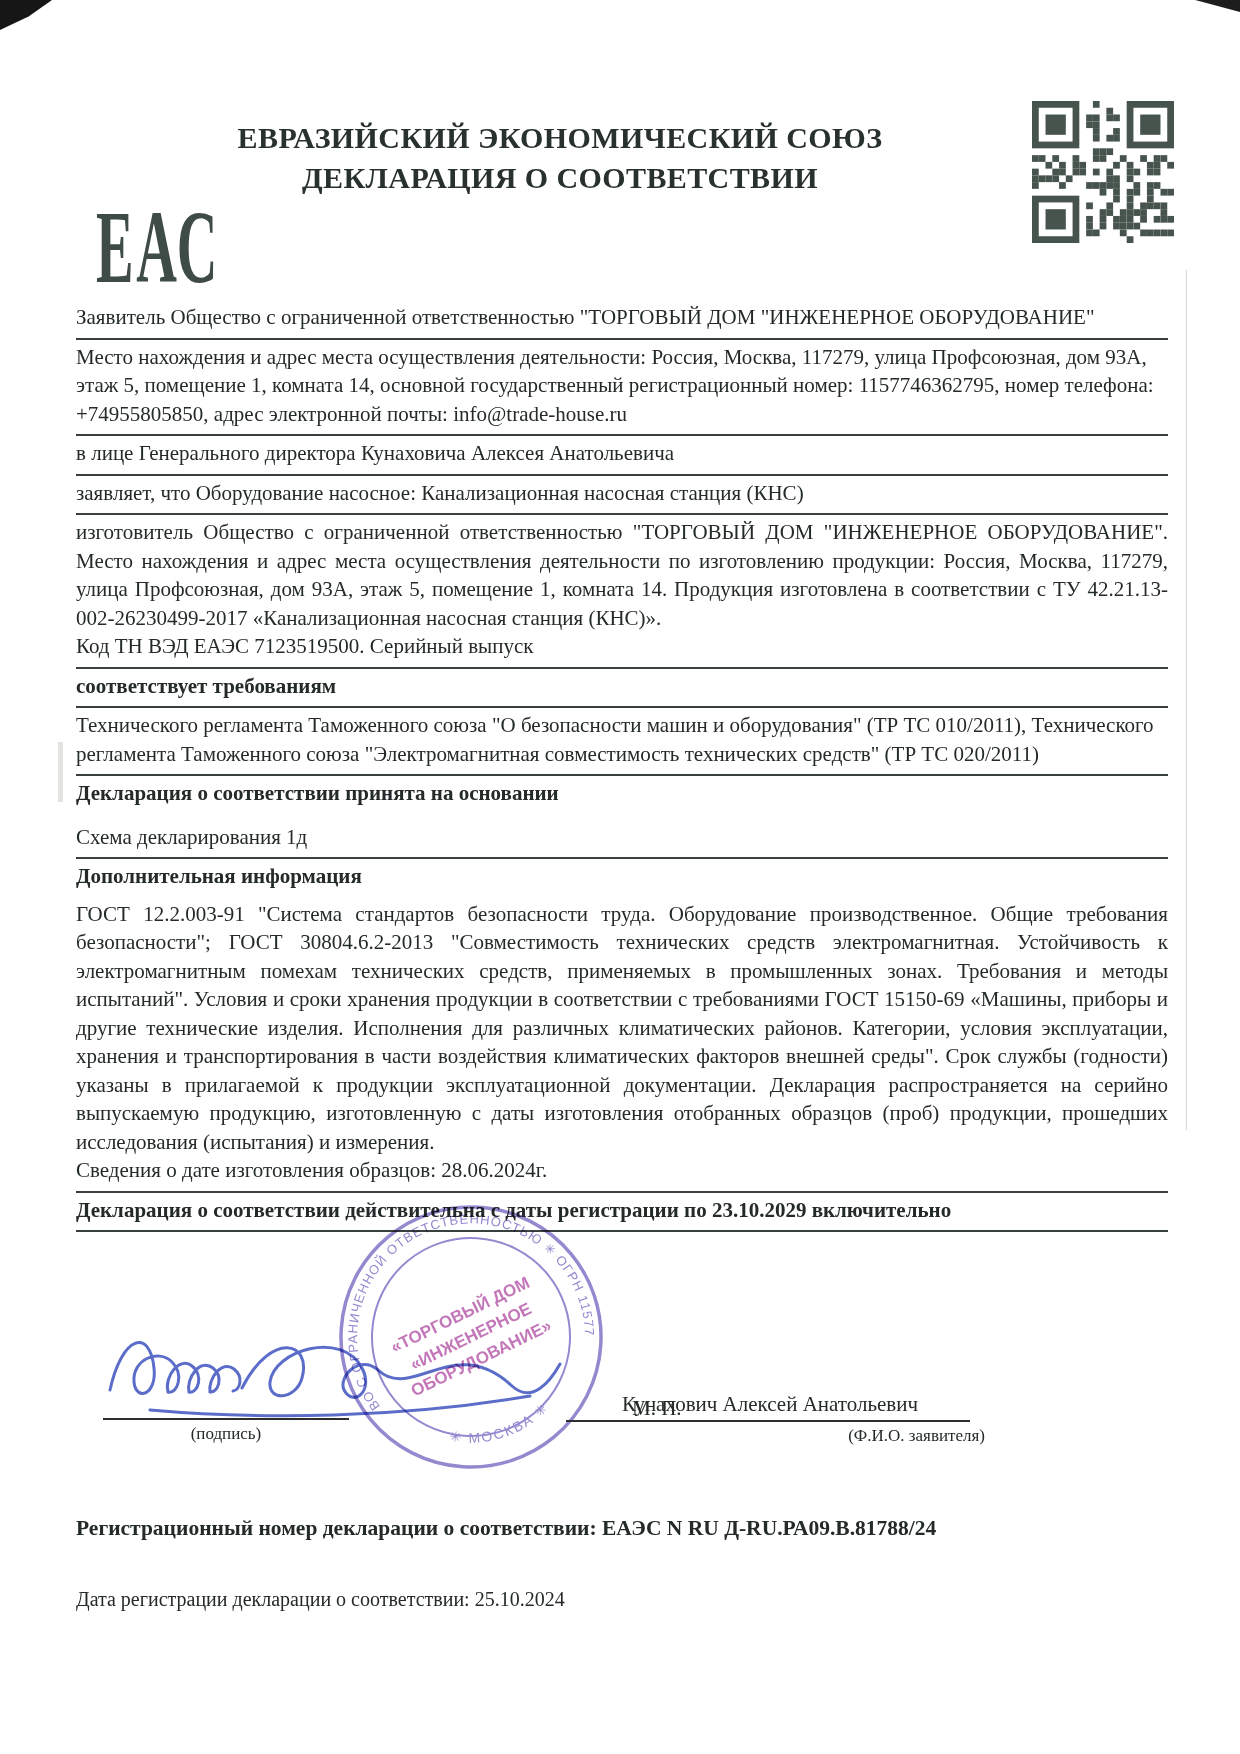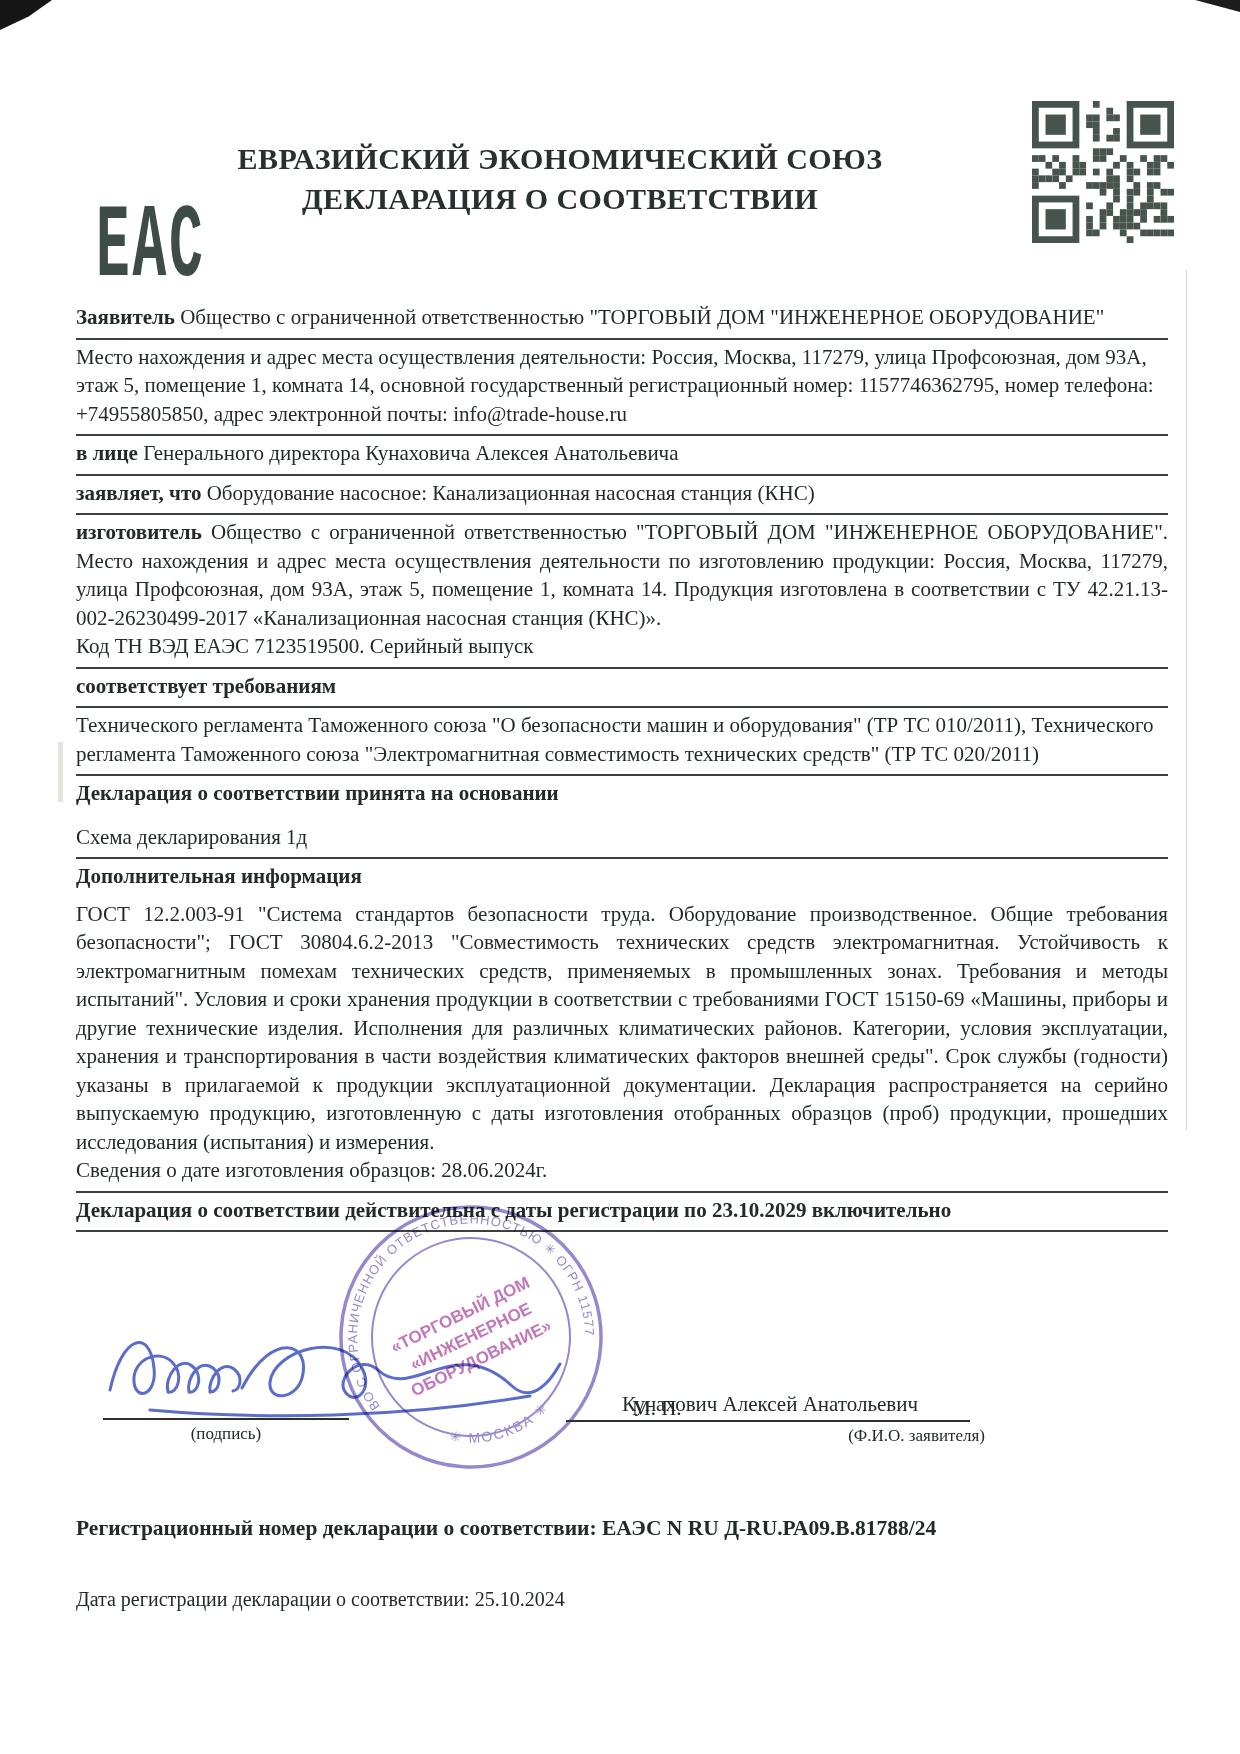--- a/index.html
+++ b/index.html
@@ -17,41 +17,41 @@
     clip-path:polygon(0 0,100% 0,55% 55%,0 100%);}
   .artifact-tr{position:absolute;right:0;top:0;width:64px;height:12px;background:#1d1d1d;
     clip-path:polygon(30% 0,100% 0,100% 100%);}
   .artifact-rline{position:absolute;left:1186px;top:270px;width:1px;height:860px;background:#d7d7d4;}
   .artifact-lsmudge{position:absolute;left:58px;top:742px;width:5px;height:60px;background:#e3e3e0;}
 
   
   .doc-title{
     position:absolute;left:195px;top:118px;width:730px;
     text-align:center;font-weight:700;font-size:30px;line-height:40px;
-    letter-spacing:.4px;color:#29312f;margin-top:21px;
+    letter-spacing:.4px;color:#29312f;
   }
   .eac-logo{
     position:absolute;left:96px;top:196px;width:130px;height:110px;
-    color:#3e4b47;font-family:Liberation Mono, monospace;
+    color:#3e4b47;font-family:Liberation Serif, serif;
   }
   .eac-logo span{
     display:inline-block;font-weight:700;font-size:64px;letter-spacing:3px;
     transform:scale(.88,1.62);transform-origin:left top;line-height:64px;
   }
   .qr{position:absolute;left:1032px;top:101px;width:142px;height:142px;}
 
   
   .content{
     position:absolute;left:76px;top:300px;width:1092px;
     font-size:21px;line-height:28.5px;
   }
   .content p{margin:0;}
   .sec{padding:3px 0 6px;}
   .sec.rule{border-bottom:2px solid #3a403f;}
-  .sec .lbl{font-weight:700;}
+  .sec .lbl{font-weight:400;}
   .just{text-align:justify;}
   .gap-after{padding-bottom:12px;}
   .boldline{font-weight:700;}
 
   
   .sig-svg{position:absolute;left:92px;top:1290px;width:500px;height:150px;mix-blend-mode:multiply;}
   .stamp{position:absolute;left:330px;top:1196px;width:282px;height:282px;mix-blend-mode:multiply;}
   .sig-line-left{position:absolute;left:103px;top:1418px;width:246px;border-top:2px solid #2e2e2e;}
   .sig-caption-left{position:absolute;left:103px;top:1424px;width:246px;text-align:center;font-size:17px;}
   .mp-label{position:absolute;left:588px;top:1396px;font-size:21px;margin-left:44px;}

